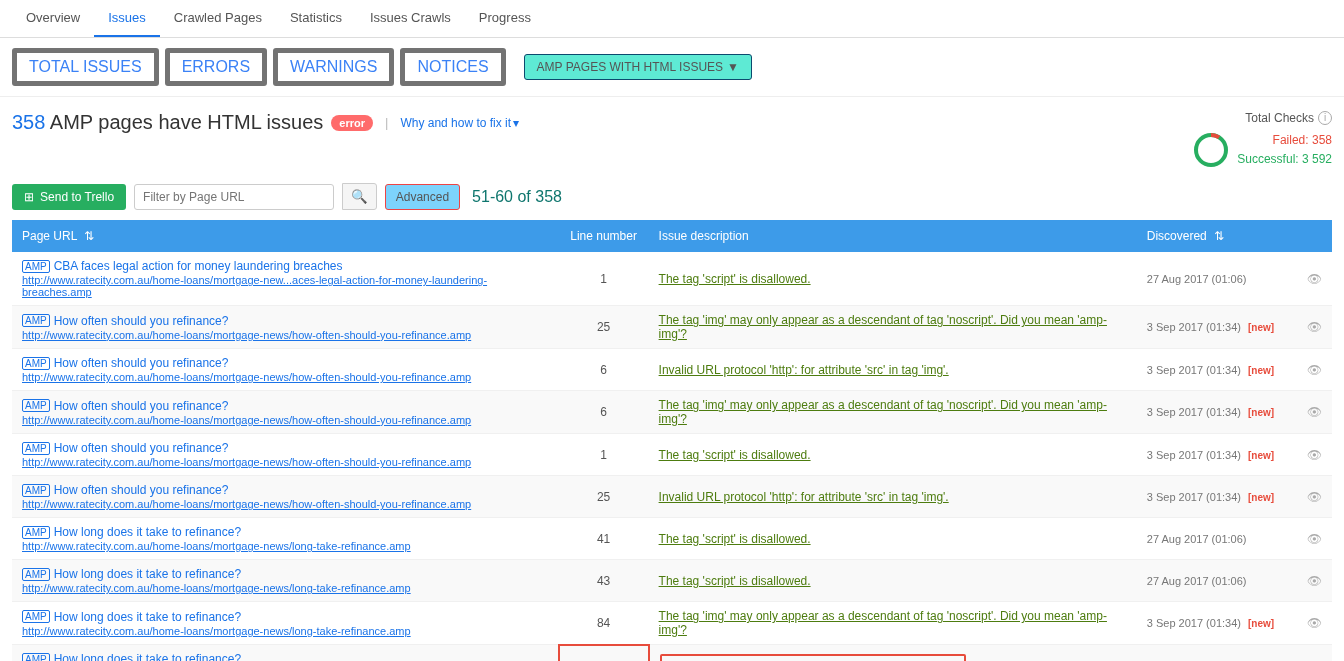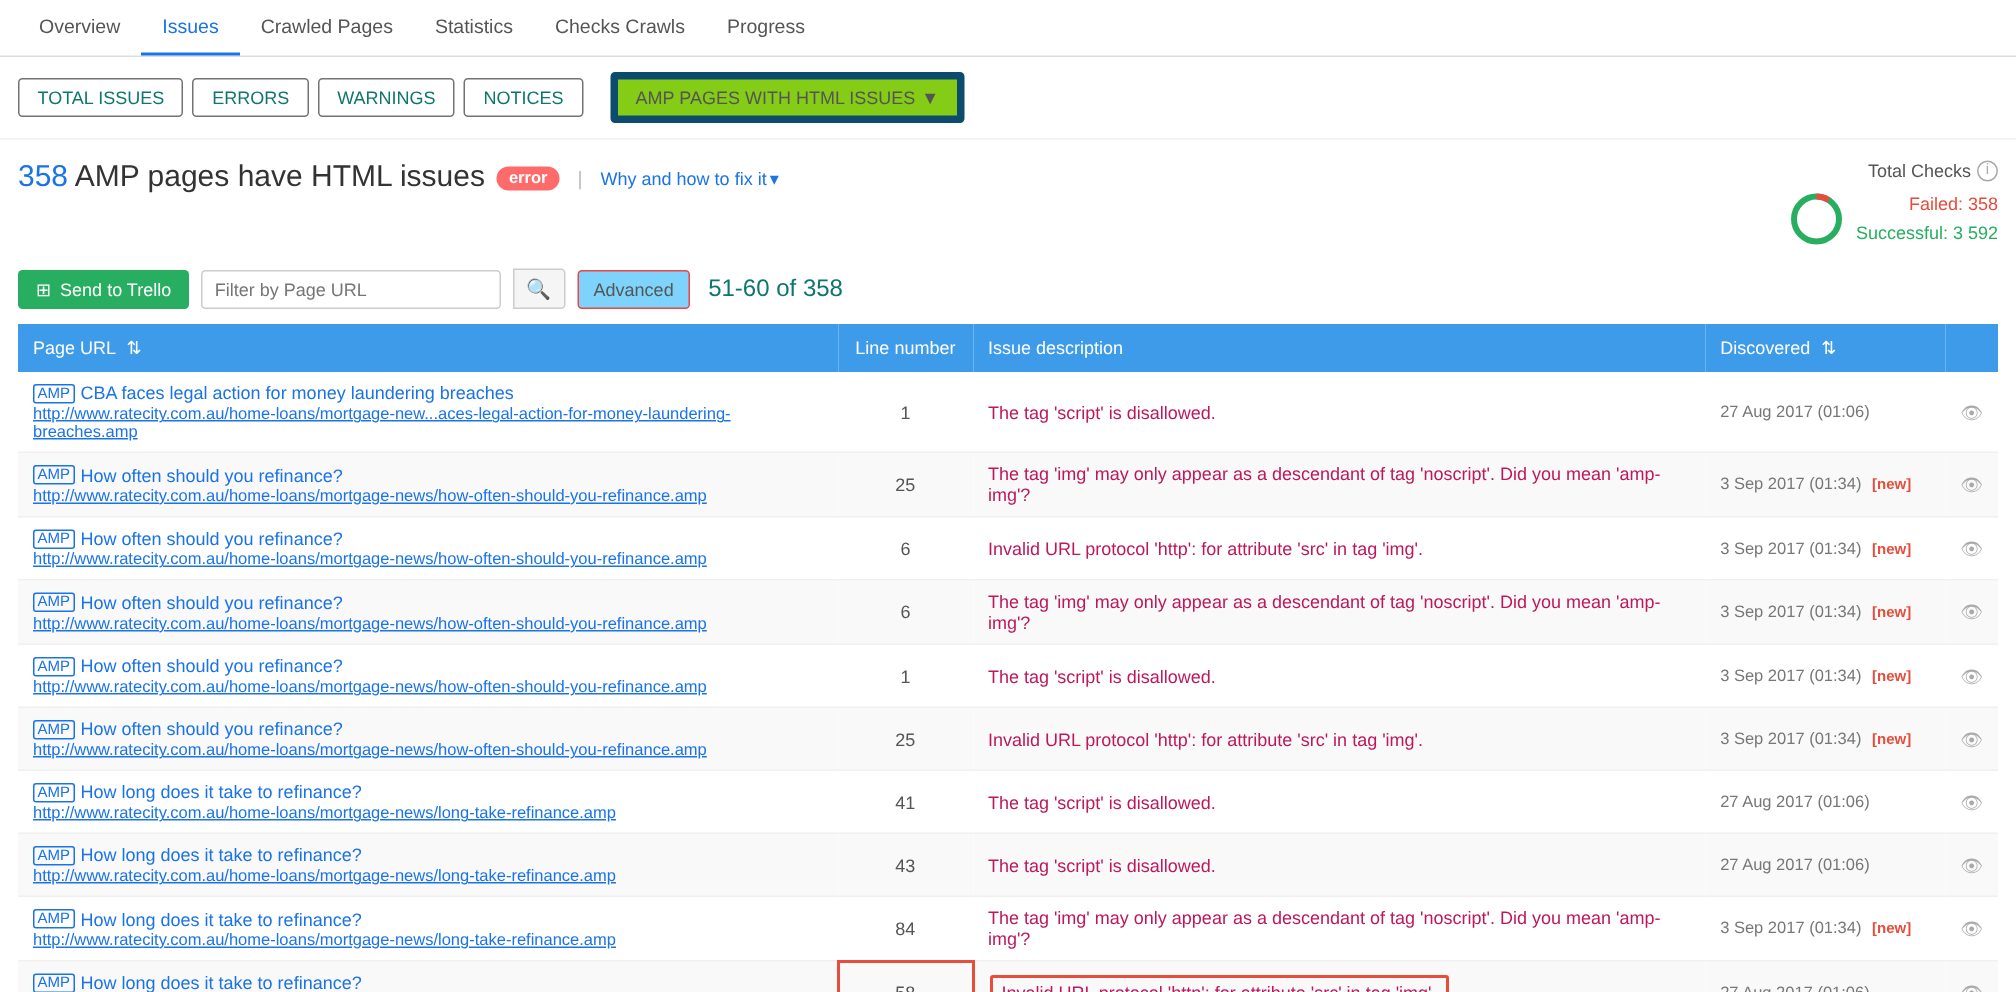--- a/index.html
+++ b/index.html
@@ -5,22 +5,22 @@
     * { box-sizing: border-box; margin: 0; padding: 0; }
     body { font-family: -apple-system, BlinkMacSystemFont, 'Segoe UI', Arial, sans-serif; font-size: 13px; color: #333; background: #fff; }
 
     
     .top-nav { display: flex; align-items: center; border-bottom: 1px solid #ddd; padding: 0 12px; background: #fff; }
     .top-nav-item { padding: 10px 14px; font-size: 13px; color: #555; cursor: pointer; border-bottom: 2px solid transparent; }
     .top-nav-item.active { color: #1a73e8; border-bottom: 2px solid #1a73e8; font-weight: 500; }
 
     
     .filter-bar { display: flex; align-items: center; padding: 10px 12px; border-bottom: 1px solid #eee; gap: 6px; }
-    .filter-btn { padding: 5px 12px; font-size: 12px; border: 1px solid #737373; border-radius: 3px; background: #fff; color: #0f766e; cursor: pointer; font-weight: 500; }
-    .dropdown-btn { padding: 5px 12px; font-size: 12px; border: 5px solid #0c4a6e; border-radius: 3px; background: #84cc16; color: #555; cursor: pointer; display: flex; align-items: center; gap: 4px; margin-left: 12px; }
+    .filter-btn { padding: 5px 12px; font-size: 16px; border: 5px solid #737373; border-radius: 3px; background: #fff; color: #3b82f6; cursor: pointer; font-weight: 500; }
+    .dropdown-btn { padding: 5px 12px; font-size: 12px; border: 1px solid #0c4a6e; border-radius: 3px; background: #5eead4; color: #555; cursor: pointer; display: flex; align-items: center; gap: 4px; margin-left: 12px; }
 
     
     .main-header { padding: 14px 12px 8px; display: flex; align-items: flex-start; justify-content: space-between; }
     .main-title { display: flex; align-items: center; gap: 8px; flex-wrap: wrap; }
     .main-title h2 { font-size: 20px; font-weight: 400; }
     .main-title h2 span.blue { color: #1a73e8; }
     .error-badge { background: #ff6b6b; color: #fff; padding: 2px 8px; border-radius: 10px; font-size: 11px; font-weight: 600; }
     .why-link { color: #1a73e8; font-size: 12px; cursor: pointer; display: flex; align-items: flex-start; gap: 2px; }
 
     
@@ -47,38 +47,38 @@
     thead th { padding: 9px 10px; text-align: left; font-weight: 400; white-space: nowrap; }
     thead th.sortable { cursor: pointer; }
     thead th .sort-icon { margin-left: 4px; }
     tbody tr { border-bottom: 1px solid #f0f0f0; }
     tbody tr:nth-child(even) { background: #f9f9f9; }
     tbody td { padding: 7px 10px; vertical-align: middle; }
     .page-url-cell { color: #1a73e8; }
     .page-url-cell .title { color: #1a73e8; font-size: 12px; cursor: pointer; display: flex; align-items: center; gap: 4px; }
     .page-url-cell .url { color: #1a73e8; font-size: 11px; text-decoration: underline; cursor: pointer; display: block; margin-top: 1px; }
     .line-num { text-align: center; color: #555; }
-    .issue-desc { color: #be185d; }
+    .issue-desc { color: #4d7c0f; text-decoration: underline; }
     .discovered-cell { color: #777; font-size: 11px; white-space: nowrap; }
     .new-badge { color: #e74c3c; font-size: 10px; font-weight: 600; margin-left: 4px; }
     .eye-icon { color: #aaa; cursor: pointer; }
     .highlighted-desc { border: 2px solid #e74c3c; padding: 3px 6px; border-radius: 2px; }
 
     .info-icon { display: inline-block; width: 14px; height: 14px; border-radius: 50%; border: 1px solid #aaa; text-align: center; line-height: 12px; font-size: 10px; color: #aaa; cursor: pointer; }
     .pipe { color: #bbb; margin: 0 4px; }
   </style>
 </head>
 <body>
 
 <div class="top-nav">
   <div class="top-nav-item">Overview</div>
   <div class="top-nav-item active">Issues</div>
   <div class="top-nav-item">Crawled Pages</div>
   <div class="top-nav-item">Statistics</div>
-  <div class="top-nav-item">Checks Crawls</div>
+  <div class="top-nav-item">Issues Crawls</div>
   <div class="top-nav-item">Progress</div>
 </div>
 
 <div class="filter-bar">
   <button class="filter-btn">TOTAL ISSUES</button>
   <button class="filter-btn">ERRORS</button>
   <button class="filter-btn">WARNINGS</button>
   <button class="filter-btn">NOTICES</button>
   <button class="dropdown-btn">
     <span>AMP PAGES WITH HTML ISSUES</span>

